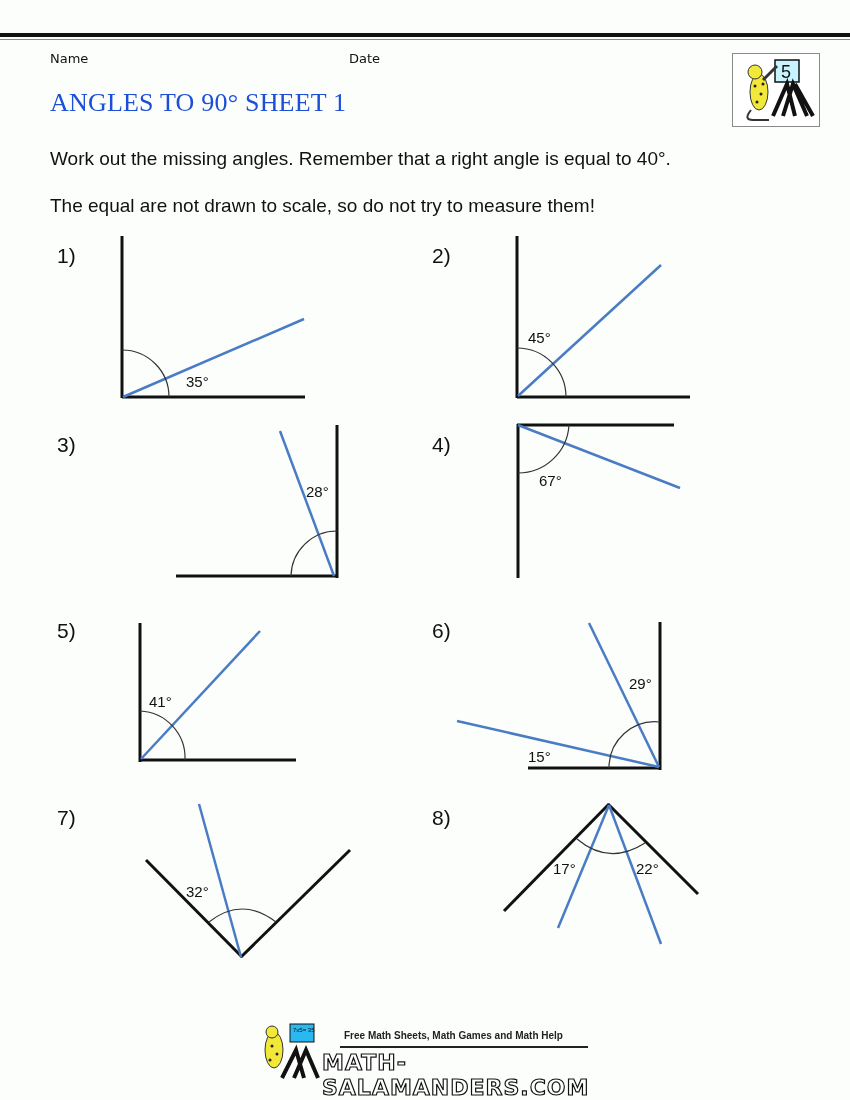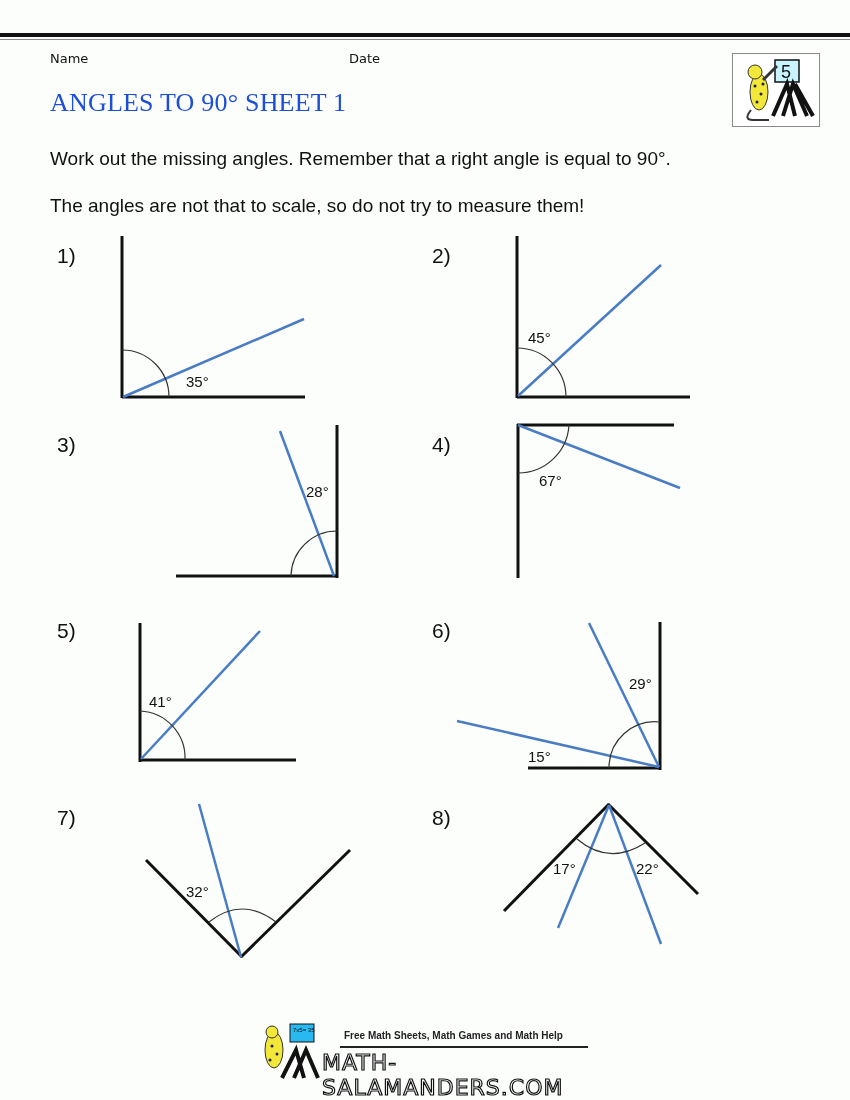--- a/index.html
+++ b/index.html
@@ -19,21 +19,21 @@
     border: 1px solid #8a8a8a; background: #fff;
   }
   .instr { position: absolute; left: 50px; font-size: 19px; color: #111; }
   .qnum { position: absolute; font-size: 21px; color: #111; }
   .figure { position: absolute; }
   .angle-label { font-family: "Liberation Sans", sans-serif; font-size: 15px; fill: #111; }
   .footer { position: absolute; left: 252px; top: 1020px; width: 340px; height: 62px; }
   .footer-tag { position: absolute; left: 92px; top: 10px; font-size: 10px; font-weight: bold; color: #222; }
   .footer-line { position: absolute; left: 88px; top: 26px; width: 248px; height: 2px; background: #222; }
   .footer-site {
-    position: absolute; left: 70px; top: 30px; font-size: 22px; font-weight: normal; letter-spacing: 1px;
+    position: absolute; left: 70px; top: 30px; font-size: 22px; font-weight: bold; letter-spacing: 1px;
     color: #fff; -webkit-text-stroke: 1.2px #111; font-family: "DejaVu Sans", sans-serif;
   }
 </style>
 </head>
 <body>
 
 <div class="rule-thick"></div>
 <div class="rule-thin"></div>
 
 <div class="label-small" style="left:50px; top:51px;text-align:center;">Name</div>
@@ -50,22 +50,22 @@
     <circle cx="22" cy="18" r="7" fill="#f2e83a" stroke="#333" stroke-width="1"></circle>
     <line x1="30" y1="26" x2="44" y2="12" stroke="#333" stroke-width="3"></line>
     <circle cx="22" cy="32" r="1.5" fill="#222"></circle>
       <circle cx="28" cy="40" r="1.5" fill="#222"></circle>
     <circle cx="24" cy="48" r="1.5" fill="#222"></circle>
       <circle cx="30" cy="30" r="1.5" fill="#222"></circle>
     <path d="M18 56 Q10 66 20 66 L36 66" stroke="#333" stroke-width="2" fill="none"></path>
   </svg>
 </div>
 
-<div class="instr" style="top:148px;">Work out the missing angles. Remember that a right angle is equal to 90°.</div>
-<div class="instr" style="top:195px;">The angles are not that to scale, so do not try to measure them!</div>
+<div class="instr" style="top:148px;">Work out the missing angles. Remember that a right angle is equal to 40°.</div>
+<div class="instr" style="top:195px;">The equal are not drawn to scale, so do not try to measure them!</div>
 
 <div class="qnum" style="left:57px; top:244px;">1)</div>
 <svg class="figure" style="left:0; top:0;" width="850" height="1100">
 
   <g>
     <line x1="122" y1="236" x2="122" y2="398" stroke="#111" stroke-width="3"></line>
     <line x1="122" y1="397" x2="305" y2="397" stroke="#111" stroke-width="3"></line>
     <line x1="123" y1="397" x2="304" y2="319" stroke="#4a7cc4" stroke-width="2.5"></line>
     <path d="M122 350 A47 47 0 0 1 169 397" stroke="#333" stroke-width="1.2" fill="none"></path>
     <text class="angle-label" x="186" y="387">35°</text>

